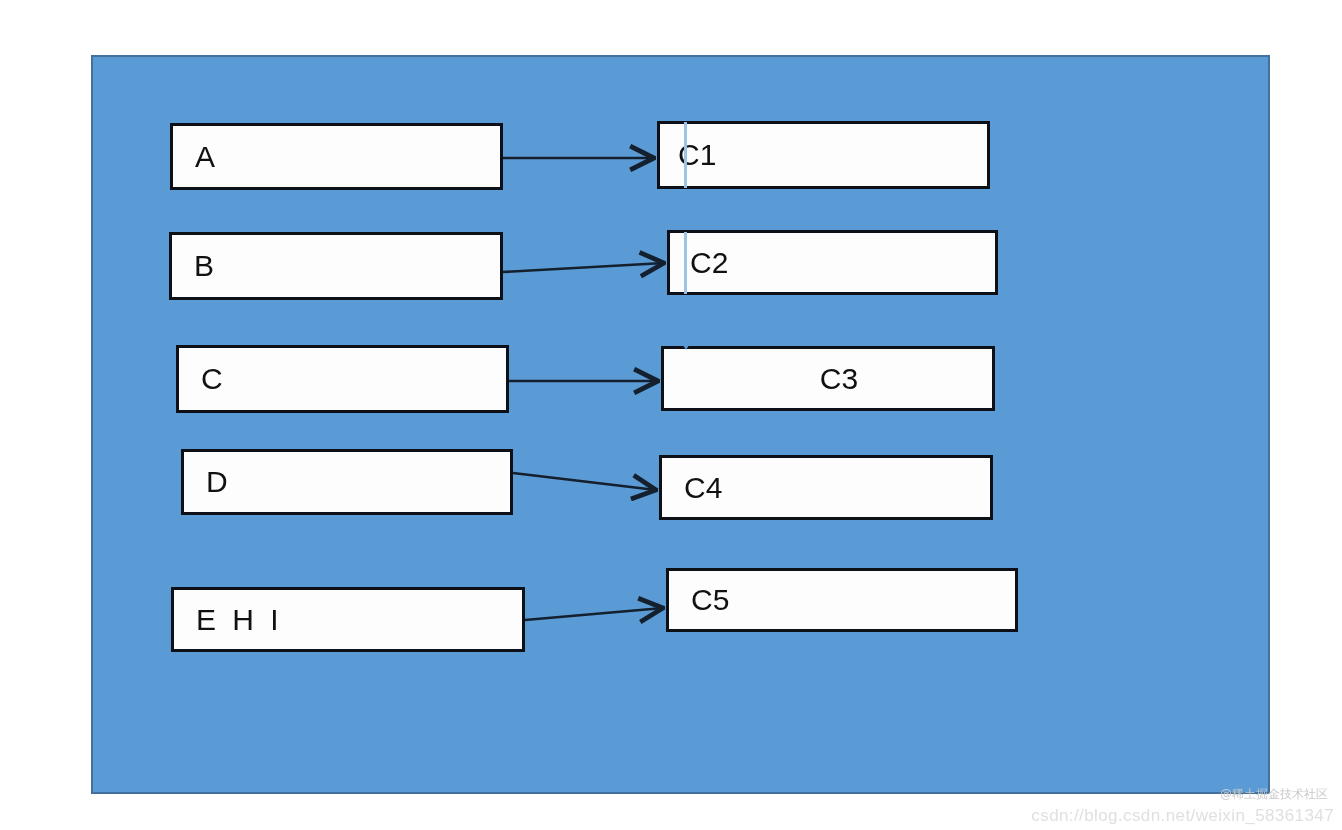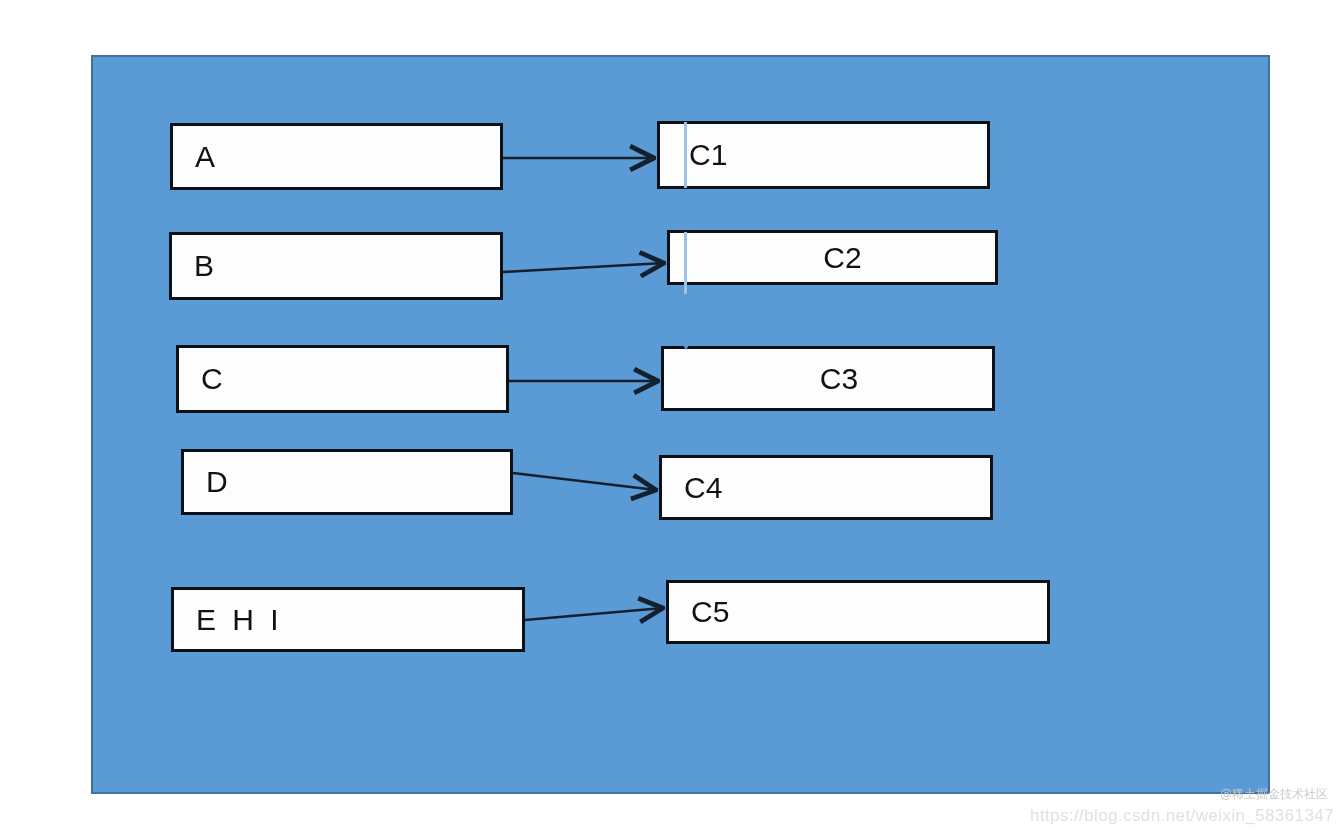--- a/index.html
+++ b/index.html
@@ -61,28 +61,28 @@
   #node-b .node-label  { padding-left: 22px; }
   #node-c  { left: 176px; top: 345px; width: 333px; height: 68px; }
   #node-c .node-label  { padding-left: 22px; }
   #node-d  { left: 181px; top: 449px; width: 332px; height: 66px; }
   #node-d .node-label  { padding-left: 22px; }
   #node-ehi{ left: 171px; top: 587px; width: 354px; height: 65px; }
   #node-ehi .node-label{ padding-left: 22px; letter-spacing: 4px; }
 
   
   #node-c1 { left: 657px; top: 121px; width: 333px; height: 68px; }
-  #node-c1 .node-label { padding-left: 29px; }
-  #node-c2 { left: 667px; top: 230px; width: 331px; height: 55px; justify-content: center; }
+  #node-c1 .node-label { padding-left: 18px; }
+  #node-c2 { left: 667px; top: 230px; width: 331px; height: 65px; }
   #node-c2 .node-label { padding-left: 20px; }
   #node-c3 { left: 661px; top: 346px; width: 334px; height: 65px; justify-content: center; }
   #node-c3 .node-label { padding-left: 22px; }
   #node-c4 { left: 659px; top: 455px; width: 334px; height: 65px; }
   #node-c4 .node-label { padding-left: 22px; }
-  #node-c5 { left: 666px; top: 580px; width: 384px; height: 64px; }
+  #node-c5 { left: 666px; top: 568px; width: 352px; height: 64px; }
   #node-c5 .node-label { padding-left: 22px; }
 
   
   .inner-guide {
     position: absolute;
     width: 3px;
     background: #9dc3e6;
   }
   #guide-c1 { left: 684px; top: 122px; height: 66px; }
   #guide-c2 { left: 684px; top: 232px; height: 62px; }
@@ -173,13 +173,13 @@
   <line x1="503" y1="272" x2="664" y2="263" stroke="#14202e" stroke-width="2.6" marker-end="url(#arrowOpen)"></line>
 
   <line x1="509" y1="381" x2="658" y2="381" stroke="#14202e" stroke-width="2.6" marker-end="url(#arrowOpen)"></line>
 
   <line x1="513" y1="473" x2="656" y2="490" stroke="#14202e" stroke-width="2.6" marker-end="url(#arrowOpen)"></line>
 
   <line x1="525" y1="620" x2="663" y2="608" stroke="#14202e" stroke-width="2.6" marker-end="url(#arrowOpen)"></line>
 </svg>
 
 <div id="watermark-brand">@稀土掘金技术社区</div>
-<div id="watermark-url">https://blog.csdn.net/weixin_58361347</div>
+<div id="watermark-url">csdn://blog.csdn.net/weixin_58361347</div>
 
 </body></html>

